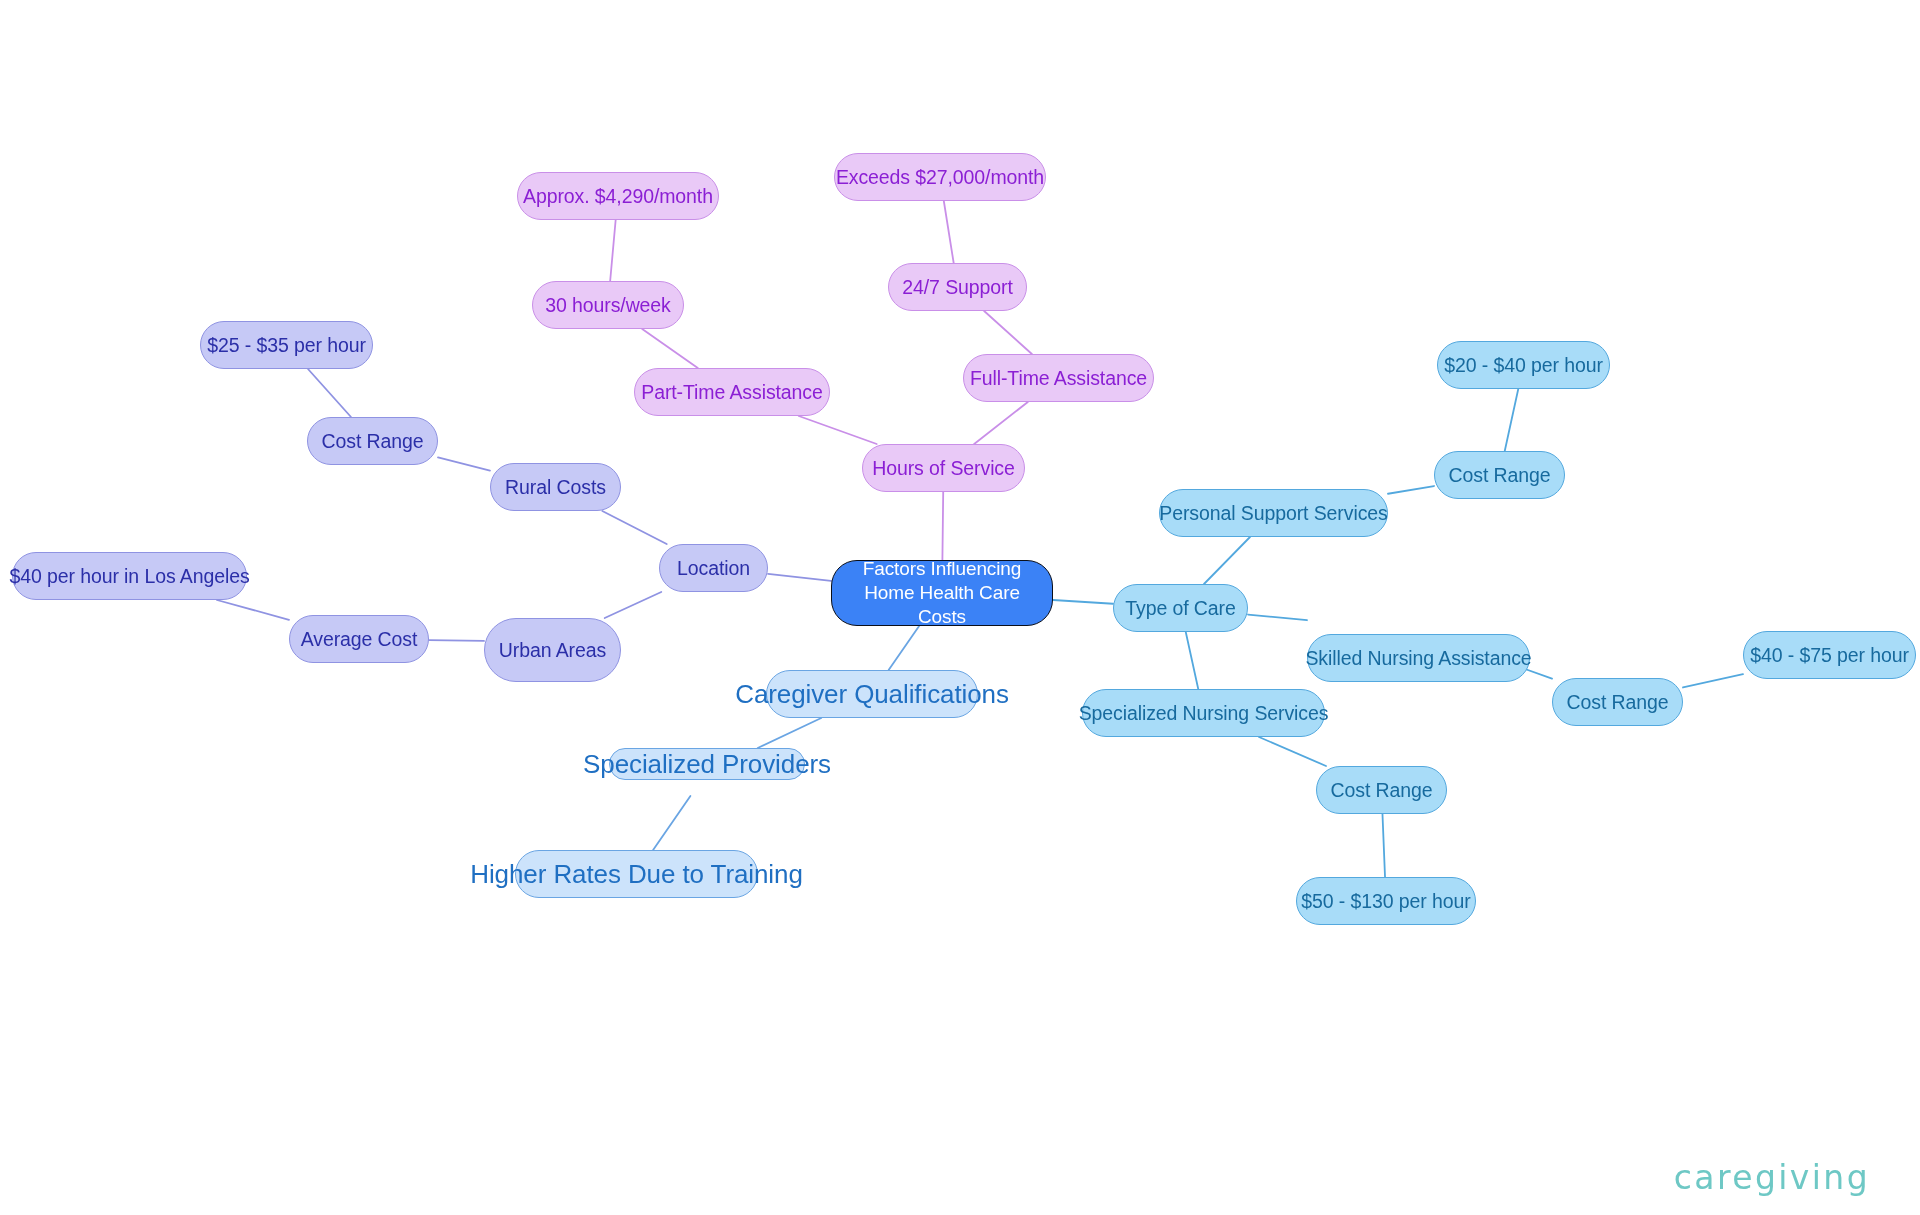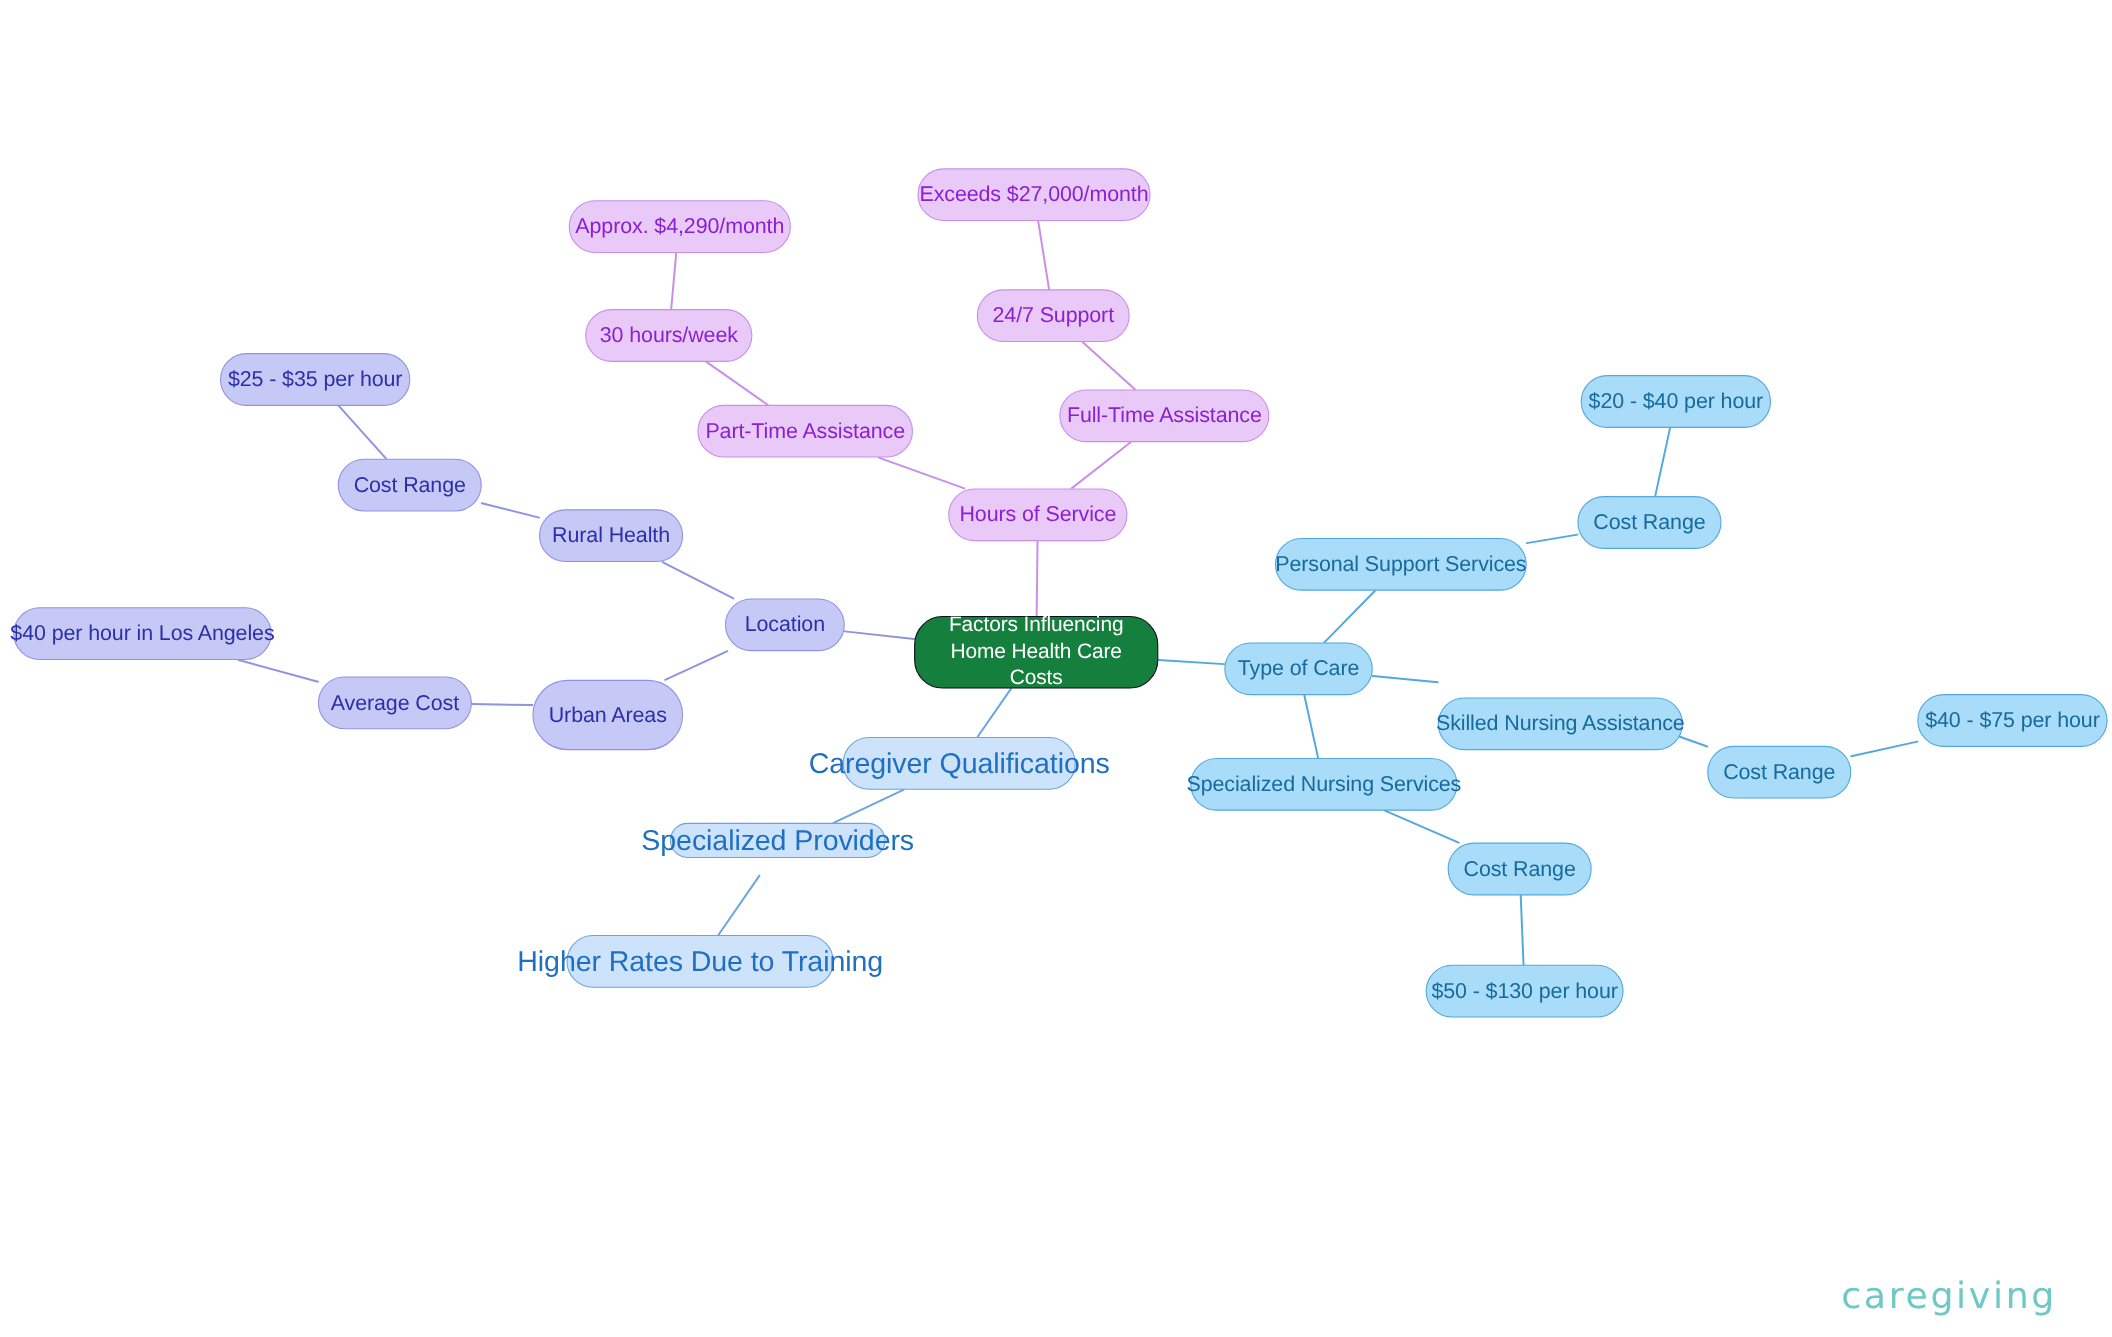--- a/index.html
+++ b/index.html
@@ -36,21 +36,21 @@
     border-radius: 999px;
     border-style: solid;
     border-width: 1.6px;
     white-space: nowrap;
     letter-spacing: -0.1px;
     line-height: 1.25;
     z-index: 2;
   }
   
   .node.root {
-    background: #15803d;
+    background: #3b82f6;
     border-color: #0b0f19;
     color: #ffffff;
     border-radius: 26px;
     font-size: 19px;
     white-space: normal;
     padding: 0 14px;
   }
   
   .node.purple {
     background: #e9c9f7;
@@ -159,37 +159,37 @@
       </div>
       <div class="node purple" style="left: 862px; top: 444px; width: 163px; height: 48px;">
         <span>Hours of Service</span>
       </div>
       <div class="node purple" style="left: 634px; top: 368px; width: 196px; height: 48px;">
         <span>Part-Time Assistance</span>
       </div>
       <div class="node purple" style="left: 532px; top: 281px; width: 152px; height: 48px;">
         <span>30 hours/week</span>
       </div>
-      <div class="node purple" style="left: 517px; top: 182px; width: 202px; height: 48px;">
+      <div class="node purple" style="left: 517px; top: 172px; width: 202px; height: 48px;">
         <span>Approx. $4,290/month</span>
       </div>
       <div class="node purple" style="left: 963px; top: 354px; width: 191px; height: 48px; text-align: center;">
         <span>Full-Time Assistance</span>
       </div>
       <div class="node purple" style="left: 888px; top: 263px; width: 139px; height: 48px;">
         <span>24/7 Support</span>
       </div>
       <div class="node purple" style="left: 834px; top: 153px; width: 212px; height: 48px;">
         <span>Exceeds $27,000/month</span>
       </div>
       <div class="node peri" style="left: 659px; top: 544px; width: 109px; height: 48px;">
         <span>Location</span>
       </div>
       <div class="node peri" style="left: 490px; top: 463px; width: 131px; height: 48px;">
-        <span>Rural Health</span>
+        <span>Rural Costs</span>
       </div>
       <div class="node peri" style="left: 307px; top: 417px; width: 131px; height: 48px;">
         <span>Cost Range</span>
       </div>
       <div class="node peri" style="left: 200px; top: 321px; width: 173px; height: 48px;">
         <span>$25 - $35 per hour</span>
       </div>
       <div class="node peri" style="left: 484px; top: 618px; width: 137px; height: 64px;">
         <span>Urban Areas</span>
       </div>

